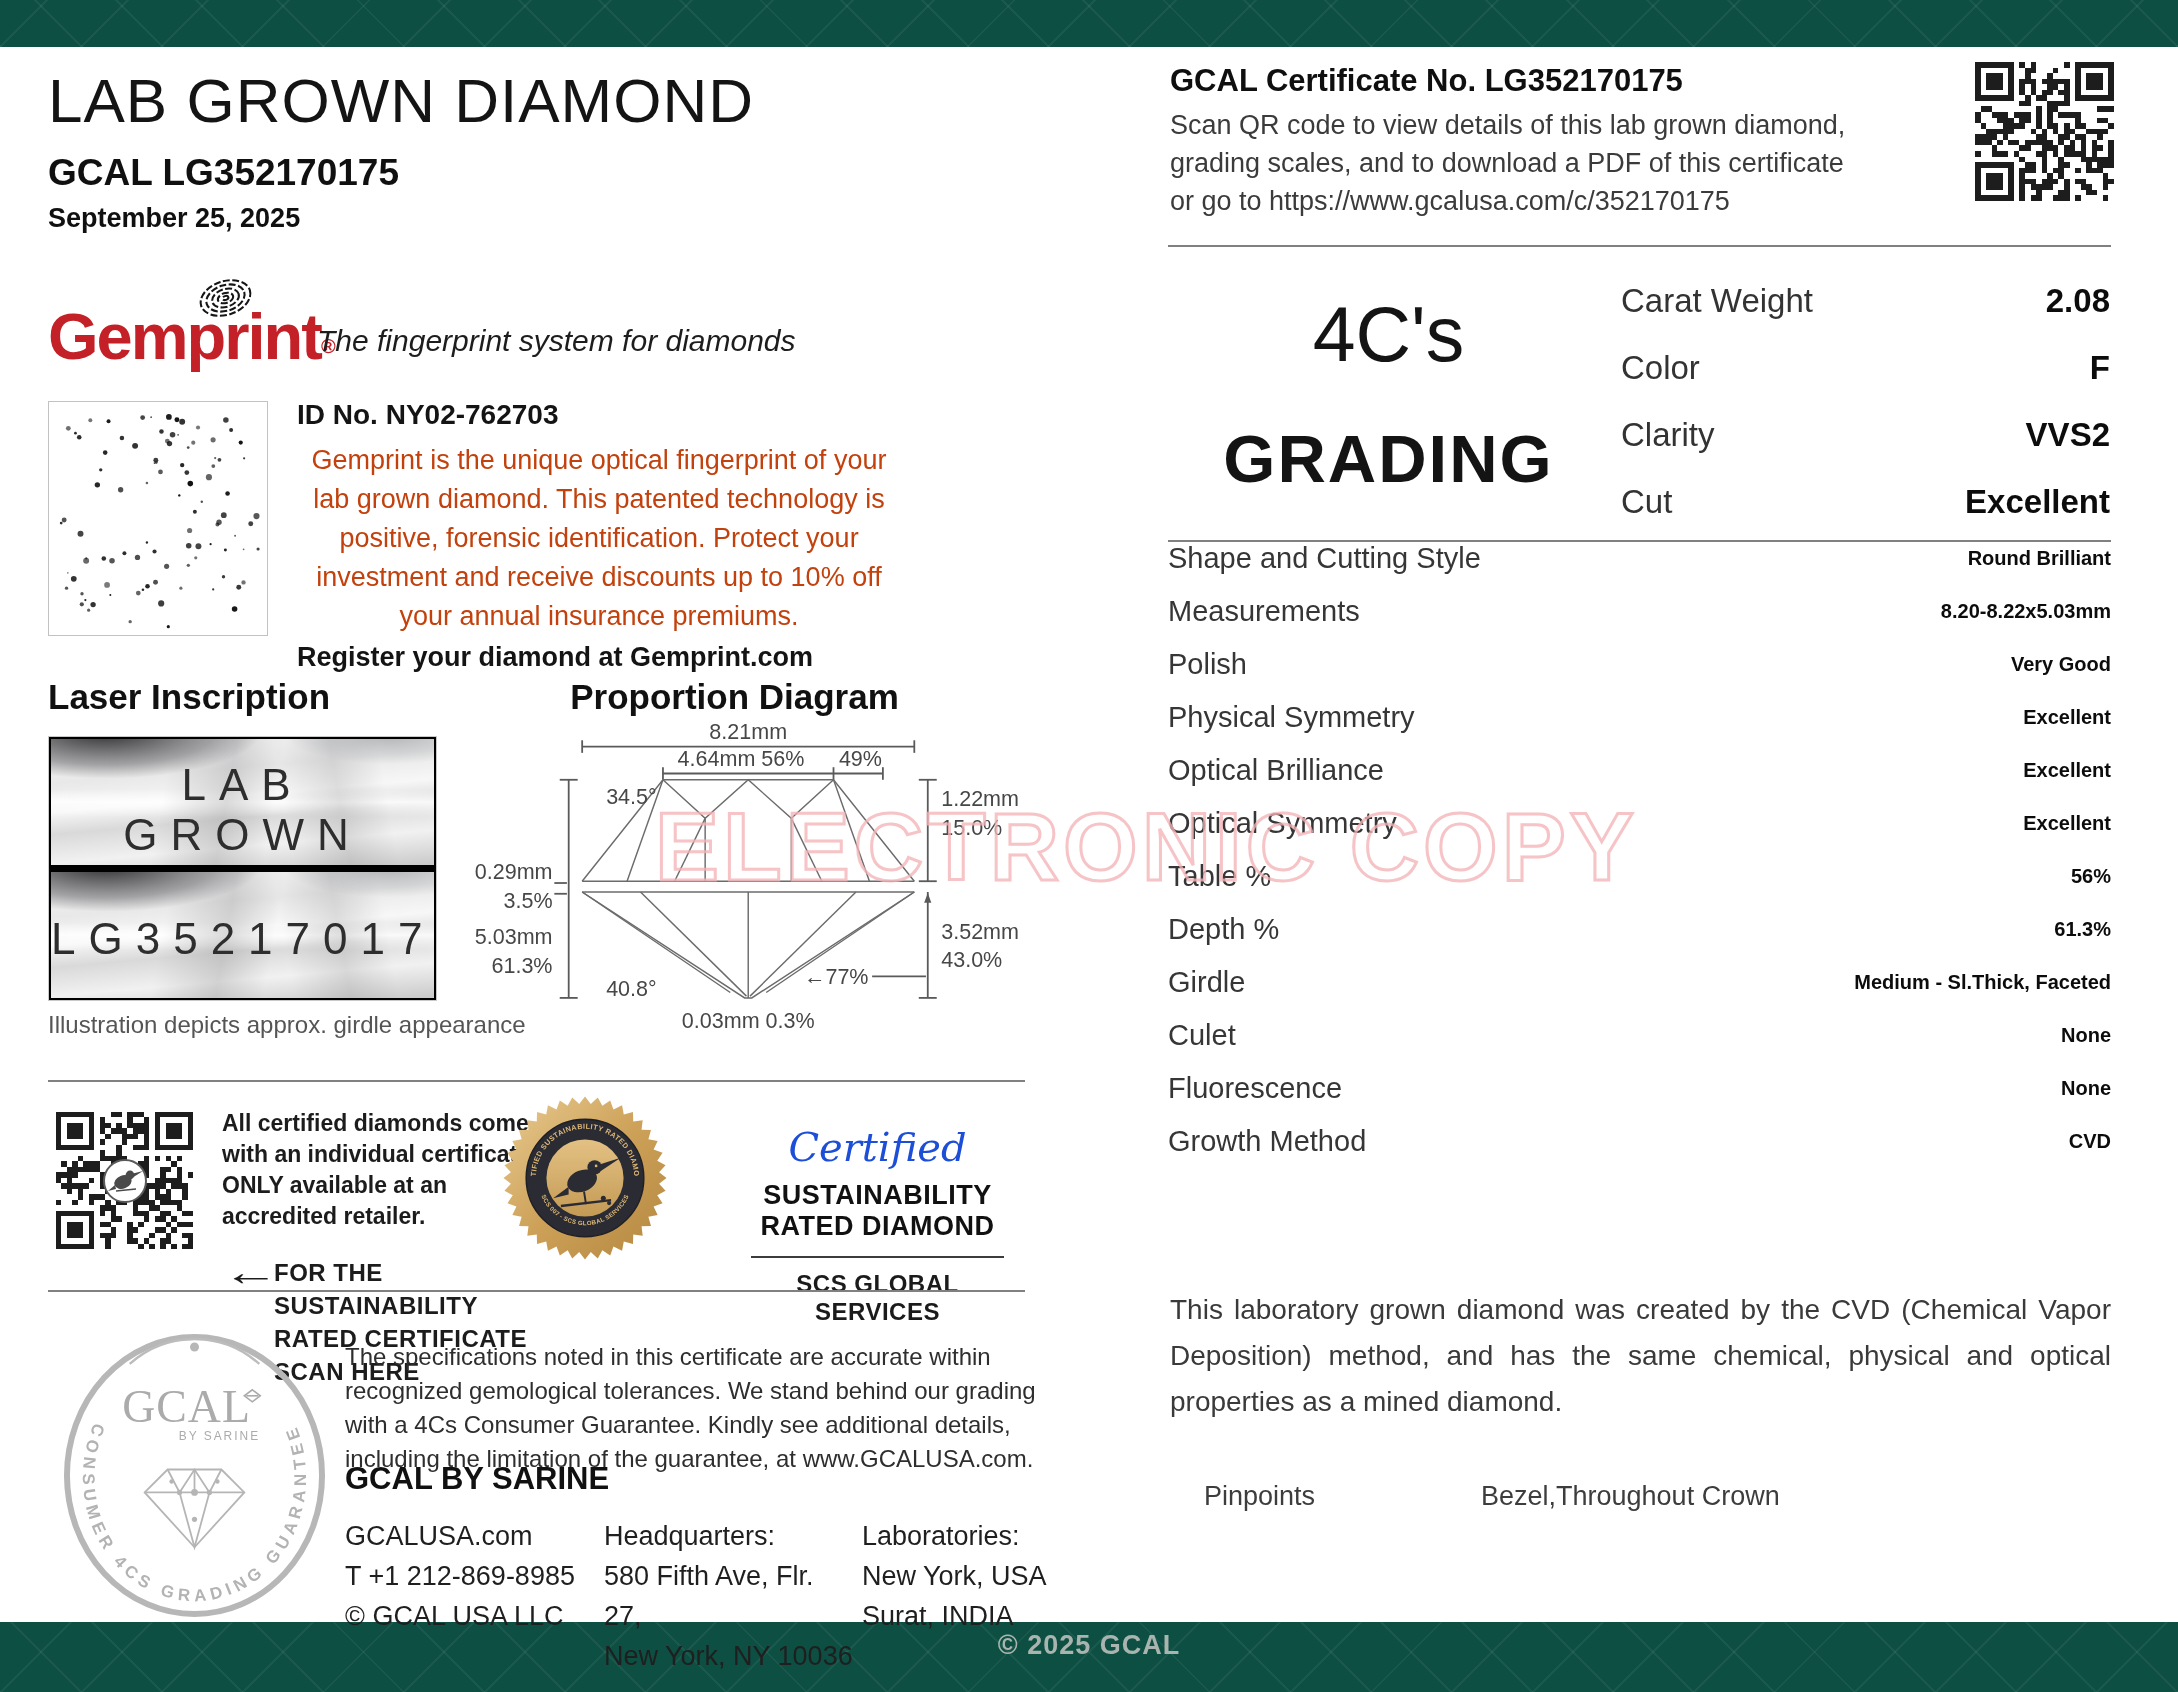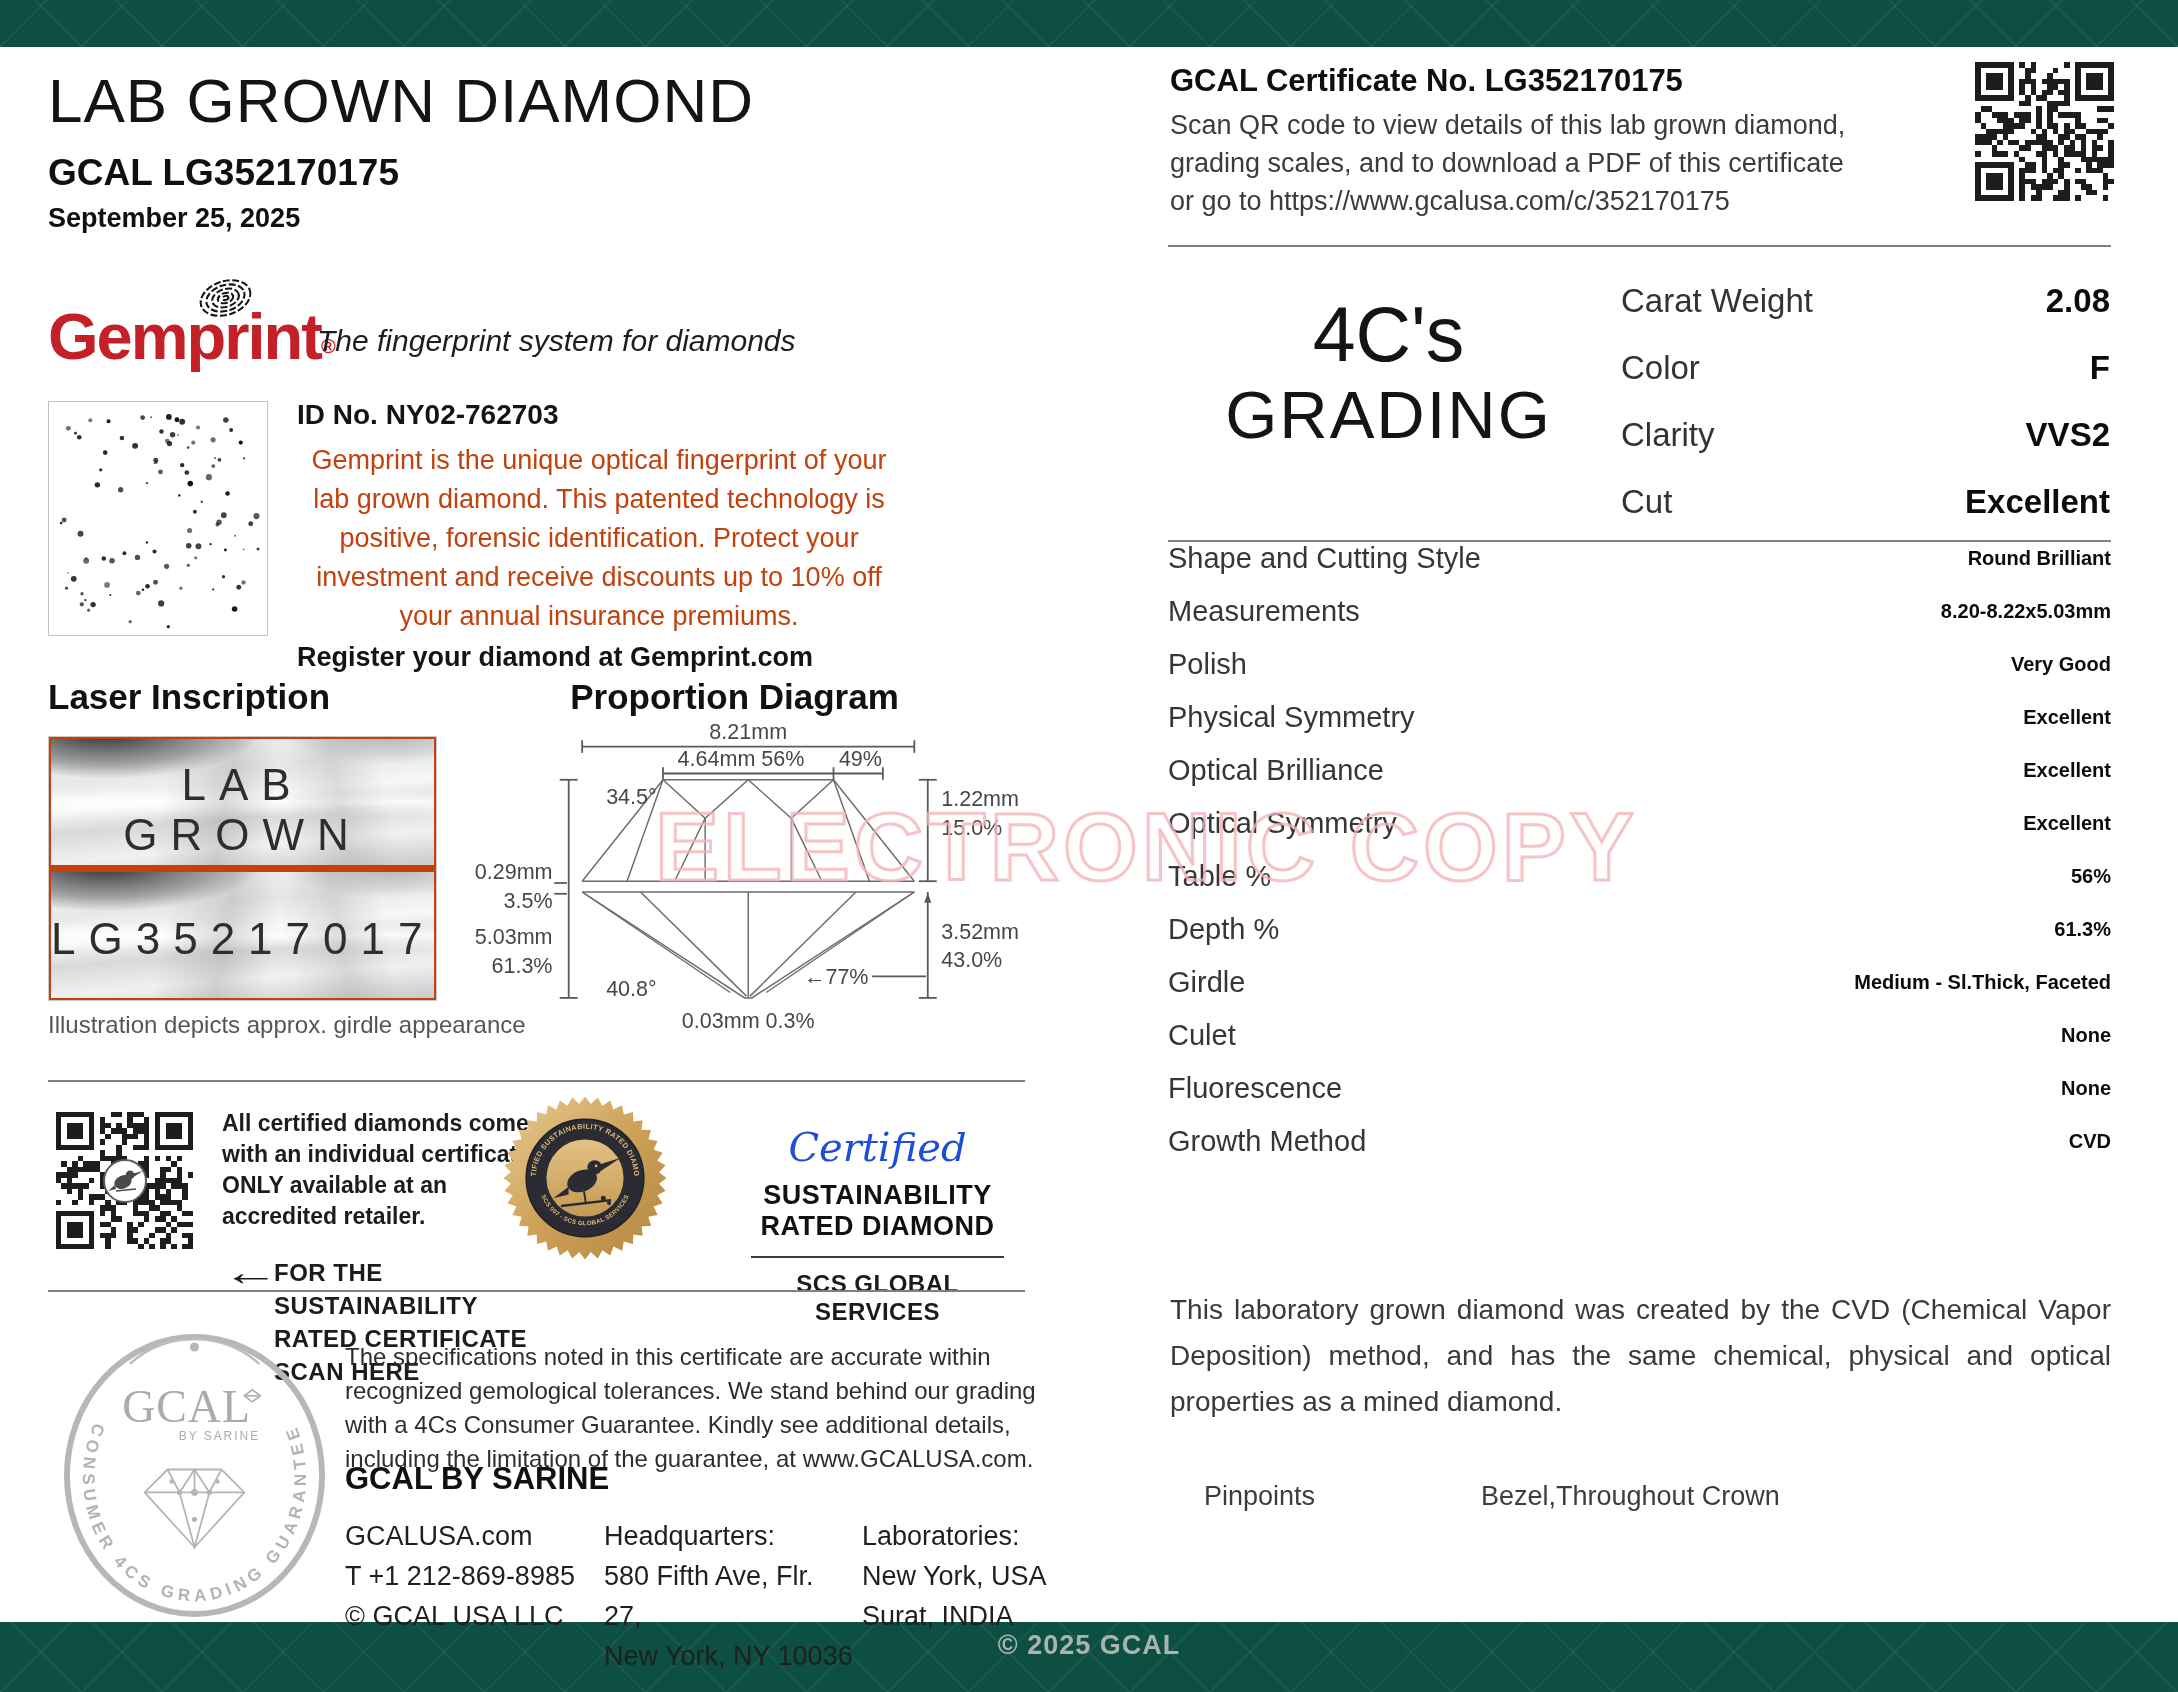--- a/index.html
+++ b/index.html
@@ -33,21 +33,21 @@
 
   .gp-dotbox { top:354px; left:0; width:220px; height:235px; border:1px solid #c2c2c2; background:#fff; }
   .gp-idblock { top:352px; left:249px; width:624px; }
   .gp-id { font-size:28px; font-weight:bold; color:#141414; margin-bottom:10px; }
   .gp-desc { font-size:27px; line-height:39px; color:#c2410c; width:604px;text-align:center; }
   .gp-register { font-size:27px; font-weight:bold; color:#141414; margin-top:6px; }
 
   .laser-heading { top:630px; left:0; font-size:35px; font-weight:bold; color:#111; }
   .prop-heading  { top:630px; left:424px; width:525px; text-align:center; font-size:35px; font-weight:bold; color:#111; }
 
-  .girdle-box { top:689px; left:0; width:389px; height:265px; border:1px solid #c9c9c9; background:#c2410c;
+  .girdle-box { top:689px; left:0; width:389px; height:265px; border:1px solid #c9c9c9; background:#000000;
     display:flex; flex-direction:column; gap:7px; padding:2px; }
   .strip { position:relative; flex:1; overflow:hidden;
     background:
       radial-gradient(ellipse 60% 55% at 14% -6%, rgba(25,25,28,0.92), rgba(70,70,75,0.45) 48%, transparent 68%),
       radial-gradient(ellipse 45% 40% at 88% -4%, rgba(120,125,130,0.55), transparent 60%),
       linear-gradient(175deg, #fbfbfb 0%, #e8e8e8 28%, #f7f7f7 46%, #d9d9d9 60%, #f1f1f1 78%, #c9c9c9 100%);
   }
   .strip::before { content:""; position:absolute; inset:0;
     background:
       linear-gradient(100deg, transparent 30%, rgba(130,130,135,0.28) 46%, transparent 58%),
@@ -94,21 +94,21 @@
   
   .r-title { top:16px; left:2px; font-size:31px; font-weight:bold; color:#0f0f0f; }
   .r-scan  { top:59px; left:2px; font-size:27px; line-height:38px; color:#3b3b3b; }
   .hqr { top:15px; left:807px; width:139px; height:139px; }
 
   .div-r1 { top:198px; left:0; width:943px; }
   .div-r2 { top:493px; left:0; width:943px; }
 
   .fourcs { top:246px; left:0; width:441px; text-align:center; color:#141414; }
   .fourcs .l1 { font-size:77px; line-height:83px; font-weight:400; }
-  .fourcs .l2 { font-size:67px; line-height:77px; font-weight:400; letter-spacing:2px; }
+  .fourcs .l2 { font-size:67px; line-height:77px; font-weight:700; letter-spacing:2px;margin-top:44px; }
 
   .grading-rows { top:220px; left:453px; width:489px; }
   .grading-row { display:flex; justify-content:space-between; align-items:center; height:67px; }
   .grading-label { font-size:33px; color:#333; font-weight:400; }
   .grading-value { font-size:33px; color:#0c0c0c; font-weight:bold; }
 
   .spec-rows { top:485px; left:0; width:943px; }
   .spec-row { display:flex; justify-content:space-between; align-items:center; height:53px; }
   .spec-label { font-size:29px; color:#363636; font-weight:400; }
   .spec-value { font-size:20px; color:#0c0c0c; font-weight:bold; }

